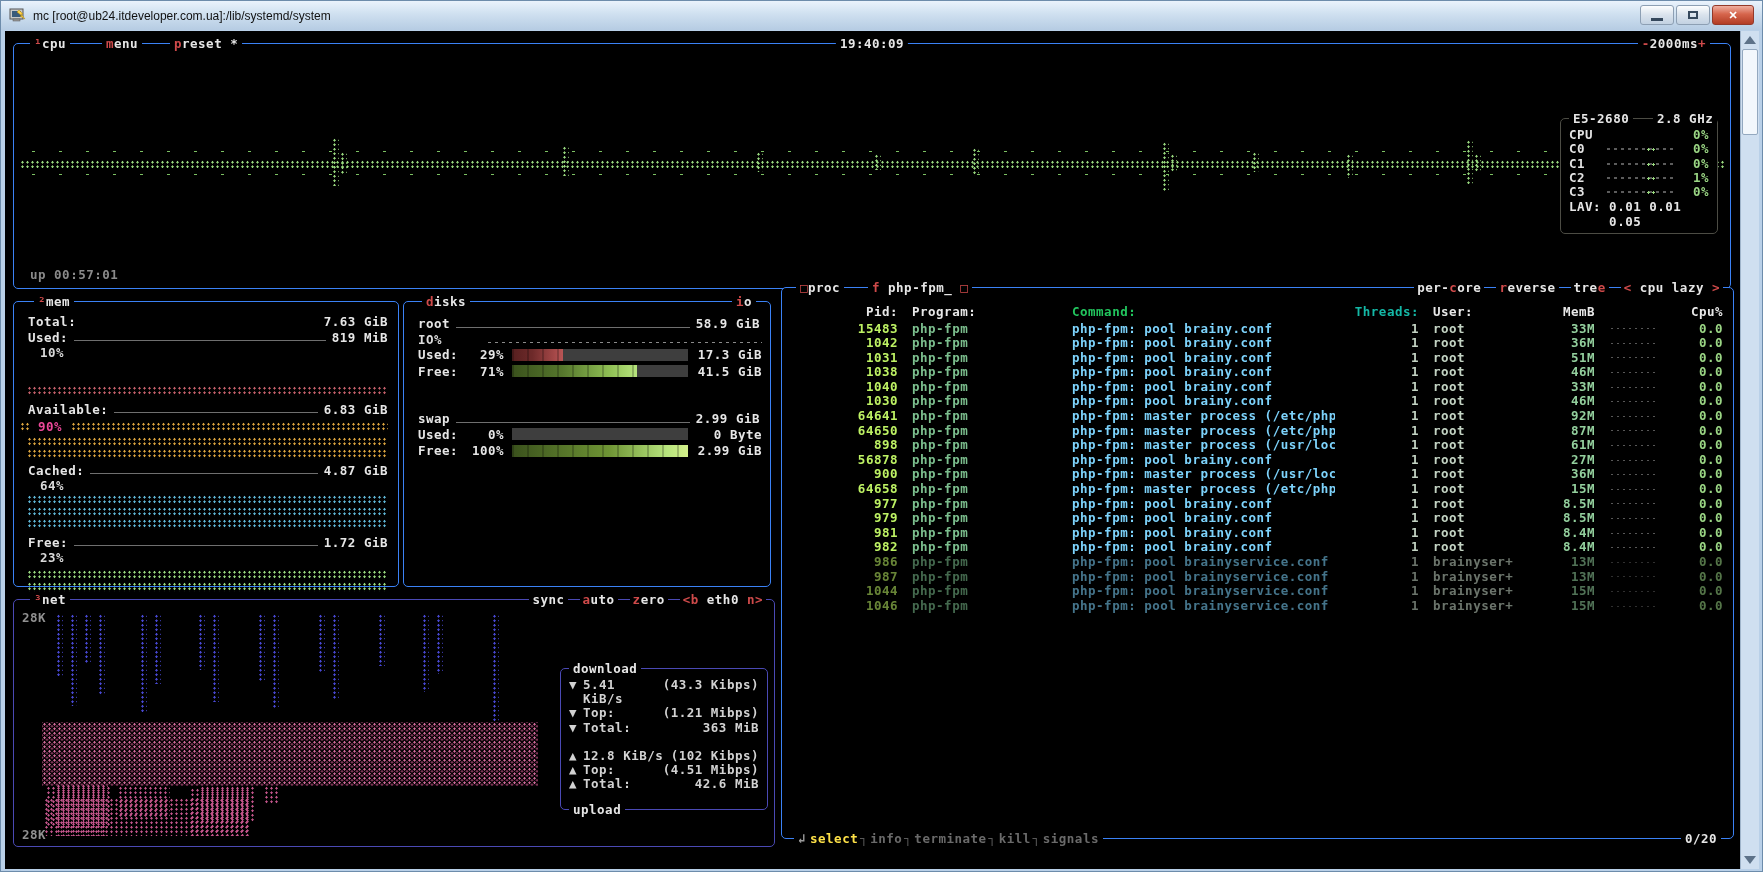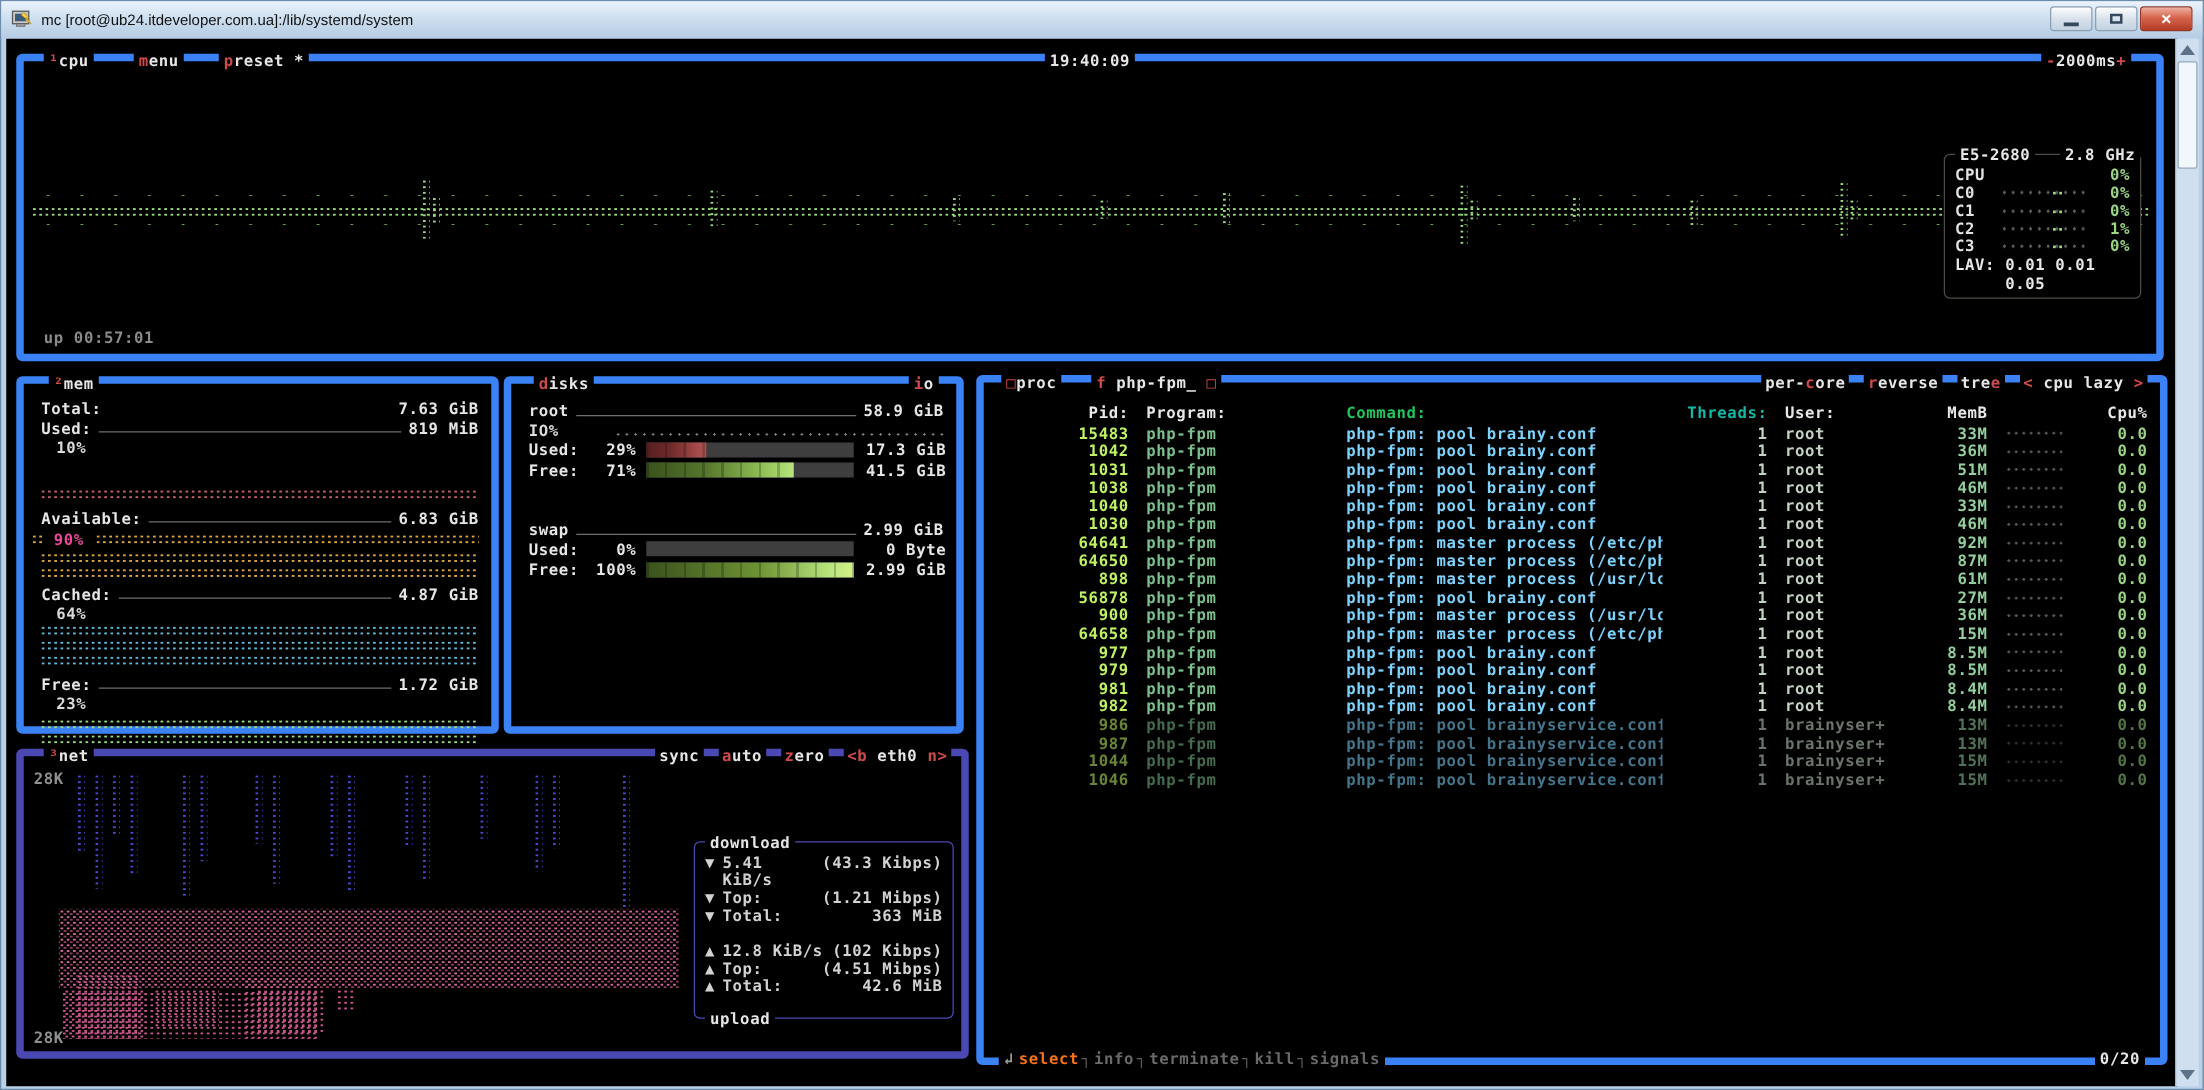--- a/index.html
+++ b/index.html
@@ -21,21 +21,21 @@
   
   .terminal{position:absolute;left:4px;top:30px;width:1737px;height:838px;background:#000;
     font-family:"DejaVu Sans Mono","Liberation Mono",monospace;font-size:12.5px;font-weight:bold;
     letter-spacing:.5px;color:#dcdcdc;line-height:15.5px}
   .scrollbar{position:absolute;right:3px;top:30px;width:19px;height:838px;background:#cfdff0;border-left:1px solid #9fb4ca}
   .sb-arrow{position:absolute;left:3px;width:12px;height:8px}
   .sb-arrow.up{top:5px;border-left:6px solid transparent;border-right:6px solid transparent;border-bottom:8px solid #5d7289;width:0;height:0}
   .sb-arrow.down{bottom:5px;border-left:6px solid transparent;border-right:6px solid transparent;border-top:8px solid #5d7289;width:0;height:0}
   .sb-thumb{position:absolute;left:1px;top:18px;width:16px;height:86px;background:#f2f7fc;border:1px solid #93a8bf;border-radius:2px}
   
-  .box{position:absolute;border:6px solid #3b82f6;border-radius:5px;background:#000}
+  .box{position:absolute;border:1px solid #3b82f6;border-radius:5px;background:#000}
   .box.blue{border-color:#4a49b4}
   .chip{position:absolute;top:-8px;background:#000;padding:0 4px;white-space:pre;line-height:15px}
   .chip-b{position:absolute;bottom:-8px;background:#000;padding:0 4px;white-space:pre;line-height:15px}
   .red{color:#cf4a4a}
   .white{color:#e6e6e6}
   
   .dots{background-image:radial-gradient(var(--dc) 1.1px,transparent 1.25px);background-size:5px 4.5px}
   .d-green{--dc:#98d87e}.d-red{--dc:#c4606a}.d-orange{--dc:#dba43e}.d-blue{--dc:#5fb8d8}.d-netblue{--dc:#4949d6}.d-mag{--dc:#c2558a}
   
   .cpu-box{left:8px;top:12px;width:1718px;height:246px}
@@ -100,42 +100,42 @@
   .ucol{position:absolute;top:182px;left:calc(var(--x)*1px);width:calc(var(--w)*1px);height:calc(var(--h)*1px)}
   .bcol{position:absolute;bottom:6px;left:calc(var(--x)*1px);width:calc(var(--w)*1px);height:calc(var(--h)*1px)}
   
   .dl-panel{position:absolute;right:6px;top:68px;width:208px;height:142px;border:1px solid #4a49b4;border-radius:5px;background:#000;z-index:5}
   .dl-body{padding:9px 8px 0 8px}
   .nrow{display:flex;line-height:14.2px;color:#d2d2d2}
   .nrow .arrow{width:14px}
   .nrow .nval{margin-left:auto;white-space:pre}
   .nspacer{height:14px}
   
-  .proc-box{left:776px;top:269px;width:953px;height:552px}
+  .proc-box{left:776px;top:256px;width:953px;height:552px}
   .proc-toggles{position:absolute;top:-8px;right:10px;display:flex;gap:12px}
   .proc-toggles .tg{background:#000;padding:0 3px;white-space:pre}
   .proc-inner{padding:16px 10px 0 10px}
   .phead,.prow{display:grid;grid-template-columns:112px 168px 1fr 84px 118px 58px 74px 54px;align-items:center}
   .phead{color:#e8e8e8;margin-bottom:2px}
   .prow{line-height:14.6px;font-weight:bold}
   .c-pid{text-align:right;padding-right:6px;color:#bef264}
   .c-prog{color:#7cbf8e;padding-left:8px}
   .c-cmd{color:#7dd3fc;white-space:pre;overflow:hidden}
   .c-thr{text-align:right;color:#c3d3c3}
   .c-user{padding-left:14px;color:#c3d3c3}
   .c-mem{text-align:right;color:#93cf9d}
   .c-meter{display:flex;justify-content:center}
   .mini-dots{width:46px;height:5px;background-image:radial-gradient(#575757 1.1px,transparent 1.25px);background-size:6px 5px}
   .c-cpu{text-align:right;color:#9ad584}
   .prow.dim{opacity:.55}
   .proc-footer{position:absolute;bottom:-8px;left:12px;display:flex;background:#000;padding:0 4px;line-height:15px;white-space:pre}
   .fsep{color:#5a5a5a;padding:0 2px}
   .fitem{color:#6a6a6a}
   .fenter{color:#9a9a9a;padding-right:4px}
-  .fselect{color:#f97316}
+  .fselect{color:#fde047}
   .proc-count{position:absolute;bottom:-8px;right:12px;background:#000;padding:0 4px;line-height:15px;color:#e6e6e6}
 </style>
 </head>
 <body>
 
 <div class="window">
 
   <div class="titlebar">
     <svg class="title-icon" viewBox="0 0 18 16">
       <rect x="1" y="1" width="13" height="10" fill="#c8c8c8" stroke="#555"></rect>

